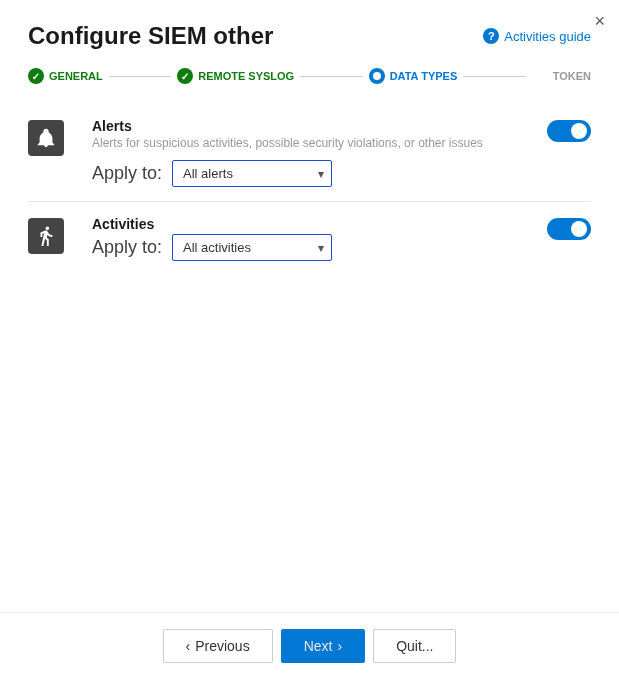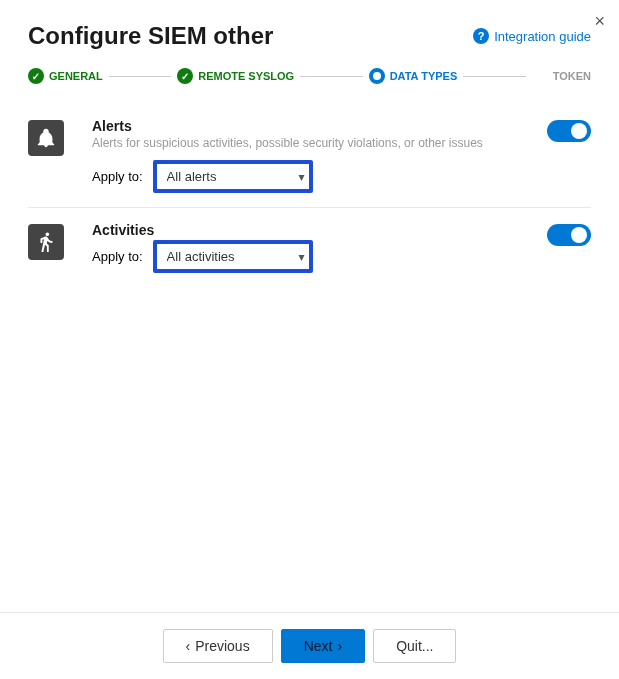--- a/index.html
+++ b/index.html
@@ -153,26 +153,26 @@
       font-size: 12px;
       color: #999;
       margin-bottom: 10px;
     }
     .apply-to-row {
       display: flex;
       align-items: center;
       gap: 10px;
     }
     .apply-to-label {
-      font-size: 13px;
-      color: #000000;
+      font-size: 18px;
+      color: #404040;
       white-space: nowrap;
     }
     .apply-to-select {
-      border: 4px solid #1d4ed8;
+      border: 1px solid #1d4ed8;
       border-radius: 2px;
       padding: 5px 28px 5px 10px;
       font-size: 13px;
       color: #333;
       background: #fff;
       appearance: none;
       -webkit-appearance: none;
       min-width: 160px;
       cursor: pointer;
       position: relative;
@@ -242,35 +242,35 @@
       cursor: pointer;
       border: 1px solid #ccc;
       background: #fff;
       color: #333;
       display: flex;
       align-items: center;
       gap: 5px;
     }
     .btn-primary {
       background: #0078d4;
-      color: #0f172a;
+      color: #e5e5e5;
       border-color: #0078d4;
     }
   </style>
 </head>
 <body>
 
 <div class="dialog">
   <button class="close-btn">×</button>
 
   <div class="dialog-header">
     <h1 class="dialog-title">Configure SIEM other</h1>
     <a class="integration-guide">
       <span class="guide-icon">?</span>
-      <span>Integration guide</span>
+      <span>Activities guide</span>
     </a>
   </div>
 
   <div class="stepper" id="stepper-container">
       <div class="step">
         <span class="step-circle done">✓</span>
         <span class="step-label done">GENERAL</span>
       </div>
       <div class="step-line"></div>
       <div class="step">

